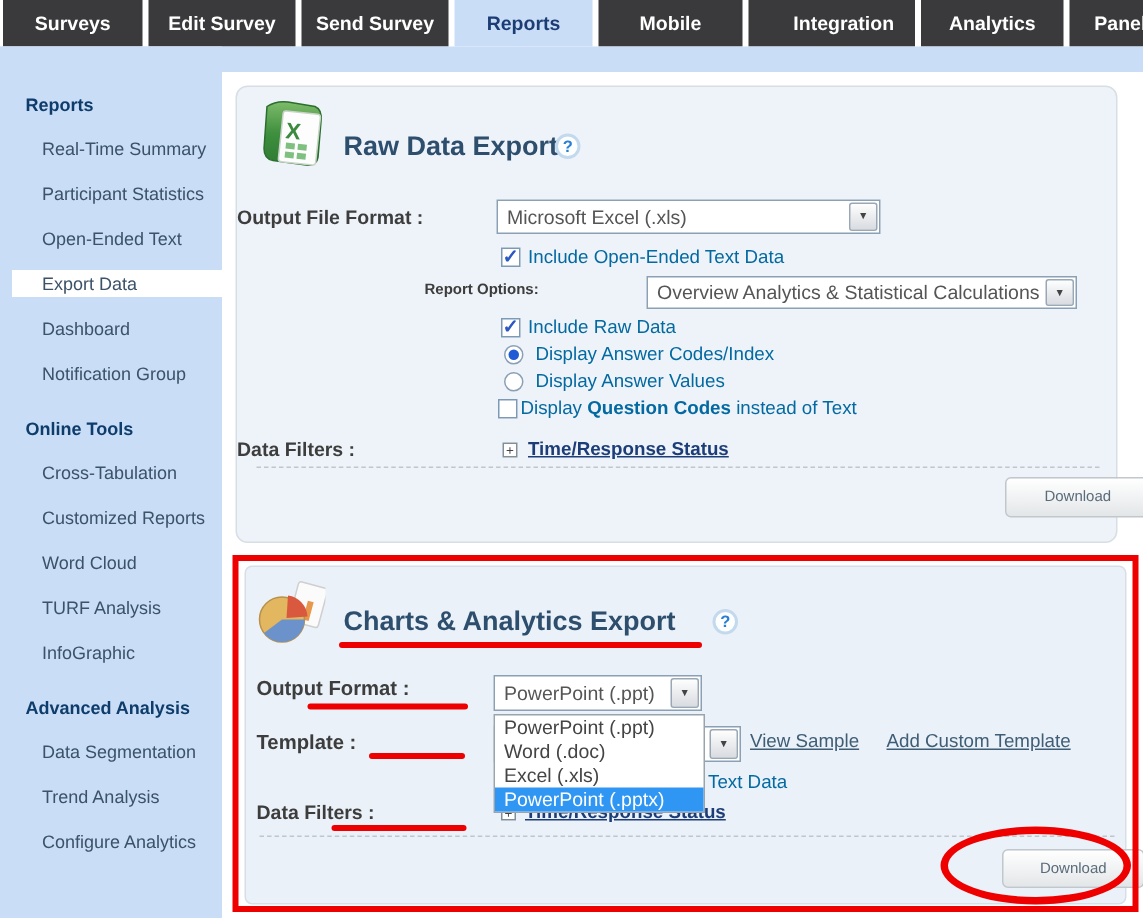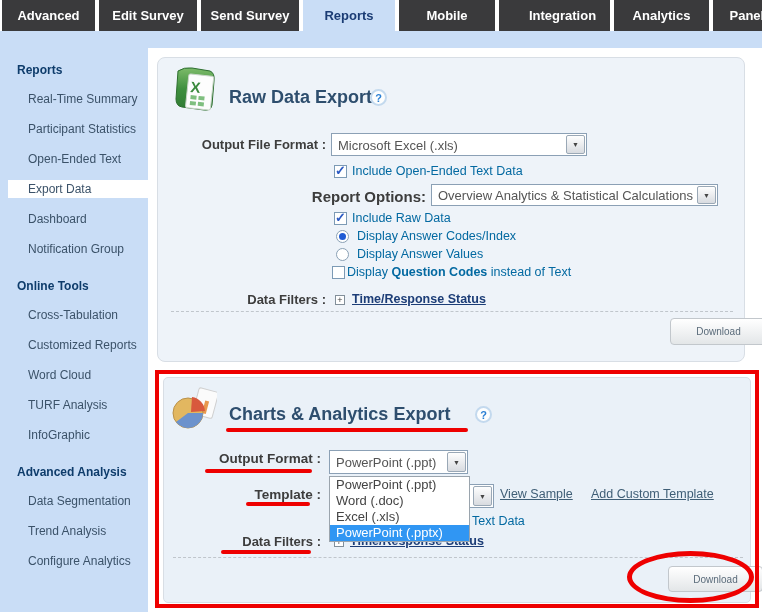--- a/index.html
+++ b/index.html
@@ -19,21 +19,21 @@
   .sb-section{margin-bottom:20px;}
   .sb-header{font-weight:bold;color:#0e3c6b;font-size:12px;margin:0 0 7px 17px;line-height:16px;}
   .sb-item{color:#3b5269;font-size:12px;line-height:18px;padding-left:20px;margin-left:8px;margin-right:-6px;cursor:pointer;margin-top:12px;}
   .sb-item.sel{background:#fff;}
 
   
   .panel{position:absolute;background:#eef3f9;border:1px solid #d8dee5;border-radius:8px;box-sizing:border-box;}
   .sec-title{font-size:18px;font-weight:bold;color:#2e4e6e;white-space:nowrap;}
   .help{display:inline-flex;width:17px;height:17px;border-radius:50%;background:#fdfefe;border:2px solid #c3d9ee;
         color:#2a7fd4;font-weight:bold;font-size:11px;align-items:center;justify-content:center;box-sizing:border-box;cursor:pointer;}
-  .lbl{font-weight:bold;color:#3d3d3d;font-size:13px;text-align:right;white-space:nowrap;}
+  .lbl{font-weight:bold;color:#3d3d3d;font-size:13px;text-align:left;white-space:nowrap;}
   .txt{font-size:12.5px;color:#0369a1;white-space:nowrap;}
 
   
   .combo{background:#fff;border:1px solid #8ba0b5;box-sizing:border-box;cursor:pointer;padding-left:23px;}
   .combo-txt{position:absolute;left:6px;top:50%;transform:translateY(-50%);font-size:13px;color:#555;white-space:nowrap;}
   .combo-btn{position:absolute;right:1px;top:1px;bottom:1px;width:19px;background:linear-gradient(#fefefe,#d8dbe0);
              border:1px solid #9aa8b6;border-radius:2px;display:flex;align-items:center;justify-content:center;
              font-size:7px;color:#444;box-sizing:border-box;}
 
   
@@ -59,21 +59,21 @@
   .red-rect{position:absolute;border:4px solid #ee0000;box-sizing:border-box;z-index:9;pointer-events:none;}
   .red-ul{position:absolute;background:#ee0000;border-radius:2px;z-index:9;pointer-events:none;}
   .red-ellipse{position:absolute;border:5px solid #ee0000;border-radius:50%;box-sizing:border-box;z-index:9;pointer-events:none;}
 </style>
 </head>
 <body>
 
 <div id="screen">
 
   <div class="topnav">
-      <div class="tab" style="width: 93px;">Advanced</div>
+      <div class="tab" style="width: 93px;">Surveys</div>
       <div class="tab" style="width: 98px;">Edit Survey</div>
       <div class="tab" style="width: 98px;">Send Survey</div>
       <div class="tab active" style="width: 92px;">Reports</div>
       <div class="tab" style="width: 96px;">Mobile</div>
       <div class="tab" style="width: 95px; padding-left: 16px;">Integration</div>
       <div class="tab" style="width: 95px;">Analytics</div>
       <div class="tab" style="width: 75px;">Panels</div>
     </div>
   <div class="band"></div>
 
@@ -130,21 +130,21 @@
 
     <div class="abs lbl" style="left:0px;top:79px;width:168px;">Output File Format :</div>
     <div class="combo abs" style="left:173px;top:75px;width:256px;height:23px;">
       <span class="combo-txt">Microsoft Excel (.xls)</span>
       <span class="combo-btn">▼</span>
     </div>
 
     <span class="cb checked" style="left:176px;top:107px;"></span>
     <span class="abs txt" style="left:194px;top:106px;">Include Open-Ended Text Data</span>
 
-    <div class="abs lbl" style="left:125px;top:130px;width:143px;font-size:15px;">Report Options:</div>
+    <div class="abs lbl" style="left:125px;top:130px;width:143px;font-size:10px;">Report Options:</div>
     <div class="combo abs" style="left:273px;top:126px;width:287px;height:22px;">
       <span class="combo-txt">Overview Analytics &amp; Statistical Calculations</span>
       <span class="combo-btn">▼</span>
     </div>
 
     <span class="cb checked" style="left:176px;top:154px;"></span>
     <span class="abs txt" style="left:194px;top:153px;">Include Raw Data</span>
 
     <span class="radio sel" style="left:178px;top:172px;"></span>
     <span class="abs txt" style="left:199px;top:171px;">Display Answer Codes/Index</span>

